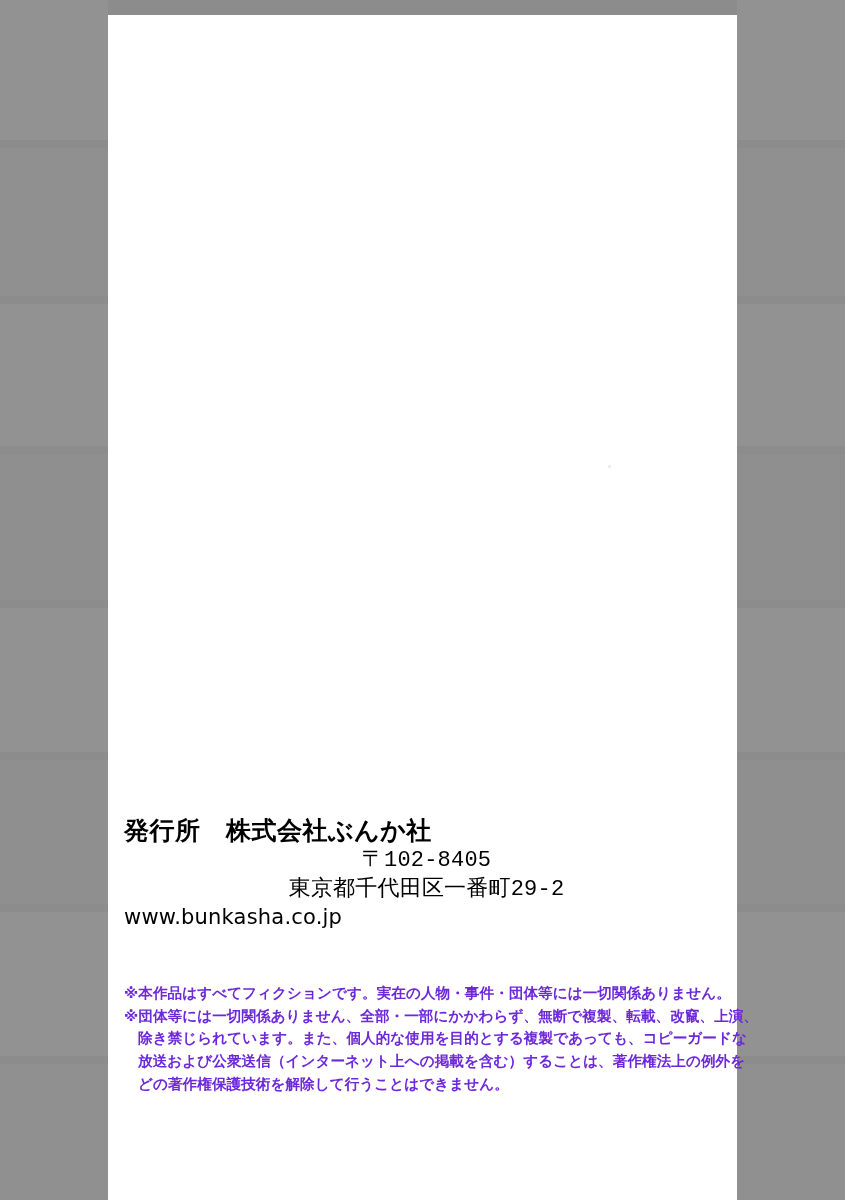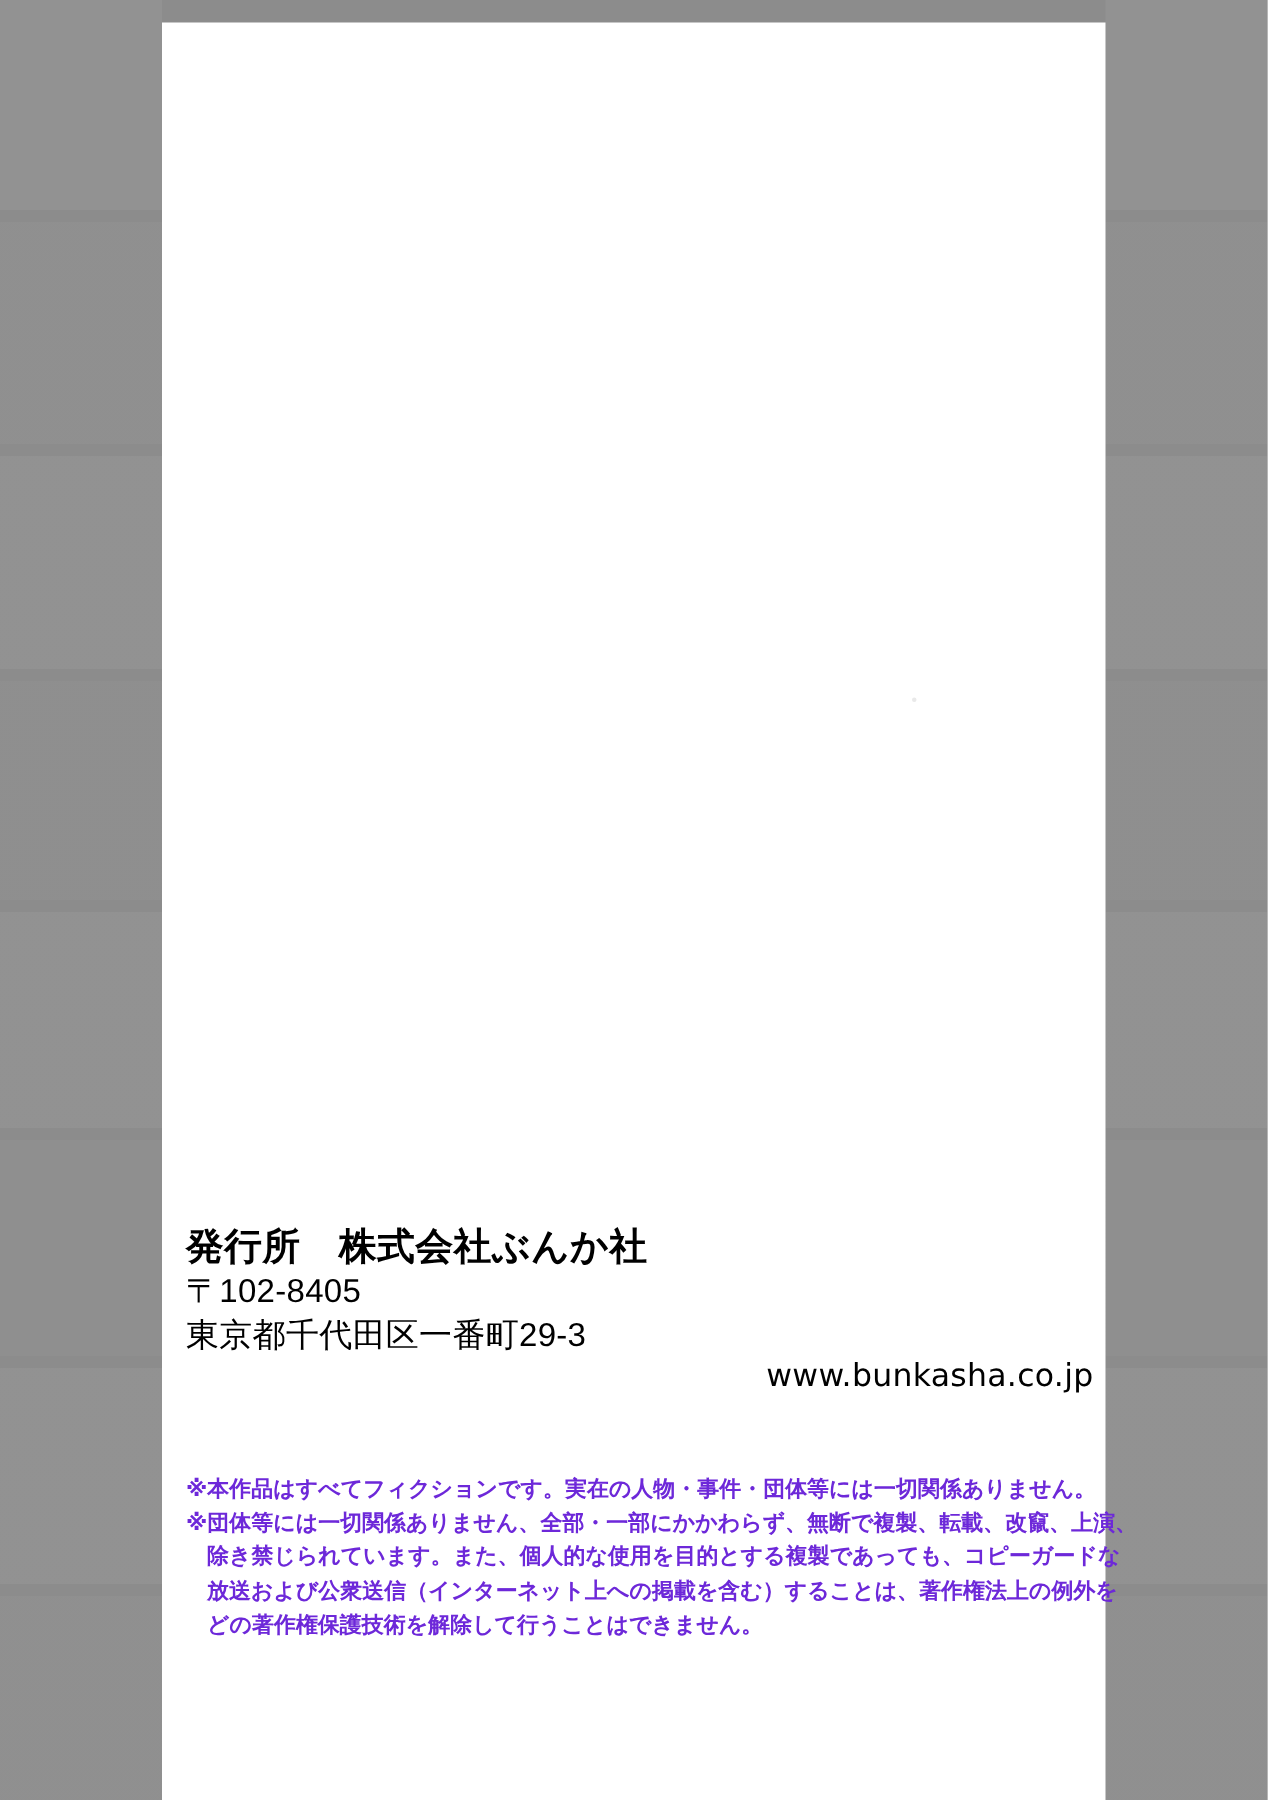--- a/index.html
+++ b/index.html
@@ -73,32 +73,32 @@
   }
   .publisher-line {
     font-family: "DejaVu Sans", sans-serif;
     font-weight: bold;
     font-size: 25px;
     line-height: 1.28;
     letter-spacing: 0.5px;
     white-space: pre;
   }
   .address-line {
-    font-family: Liberation Sans, sans-serif;
+    font-family: Liberation Mono, monospace;
     font-size: 22px;
     line-height: 1.30;
     letter-spacing: 0.2px;
     white-space: pre;
+    text-align: center;
   }
   .url-line {
     font-family: "DejaVu Sans", sans-serif;
     font-size: 21px;
     line-height: 1.32;
     letter-spacing: 0.2px;
-    text-align: right;
   }
 
   .notice-block {
     margin-top: 50px;
     margin-left: 8px;
     color: #6d28d9;
     font-weight: bold;
   }
   .notice-line {
     font-family: "DejaVu Sans", sans-serif;
@@ -131,21 +131,21 @@
 
   <div class="sheet">
 
     <div class="faint-mark"></div>
 
     <div class="content">
 
       <div class="publisher-block">
         <div class="publisher-line">発行所　株式会社ぶんか社</div>
         <div class="address-line">〒102-8405</div>
-        <div class="address-line">東京都千代田区一番町29-3</div>
+        <div class="address-line">東京都千代田区一番町29-2</div>
         <div class="url-line">www.bunkasha.co.jp</div>
       </div>
 
       <div class="notice-block">
         <div class="notice-line">※本作品はすべてフィクションです。実在の人物・事件・団体等には一切関係ありません。</div>
         <div class="notice-line">※団体等には一切関係ありません、全部・一部にかかわらず、無断で複製、転載、改竄、上演、</div>
         <div class="notice-line notice-indent">除き禁じられています。また、個人的な使用を目的とする複製であっても、コピーガードな</div>
         <div class="notice-line notice-indent">放送および公衆送信（インターネット上への掲載を含む）することは、著作権法上の例外を</div>
         <div class="notice-line notice-indent">どの著作権保護技術を解除して行うことはできません。</div>
       </div>

